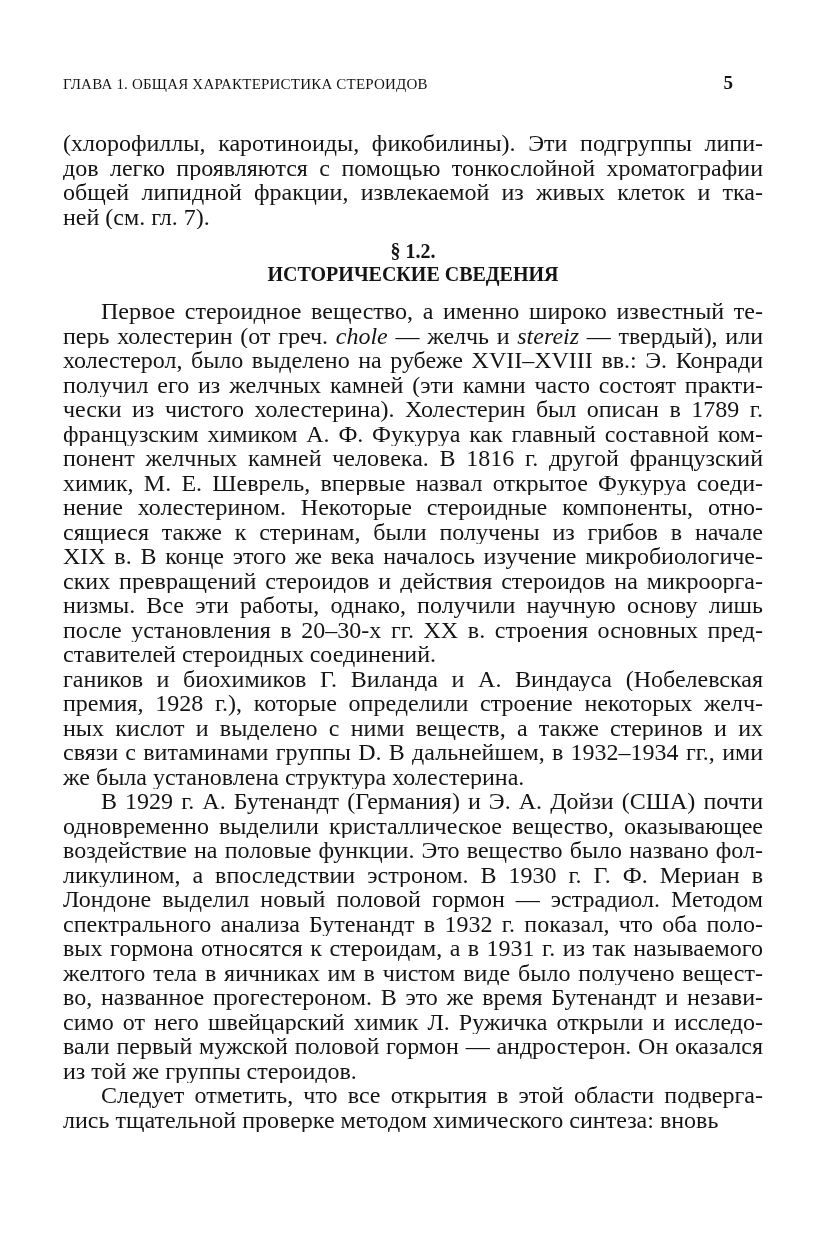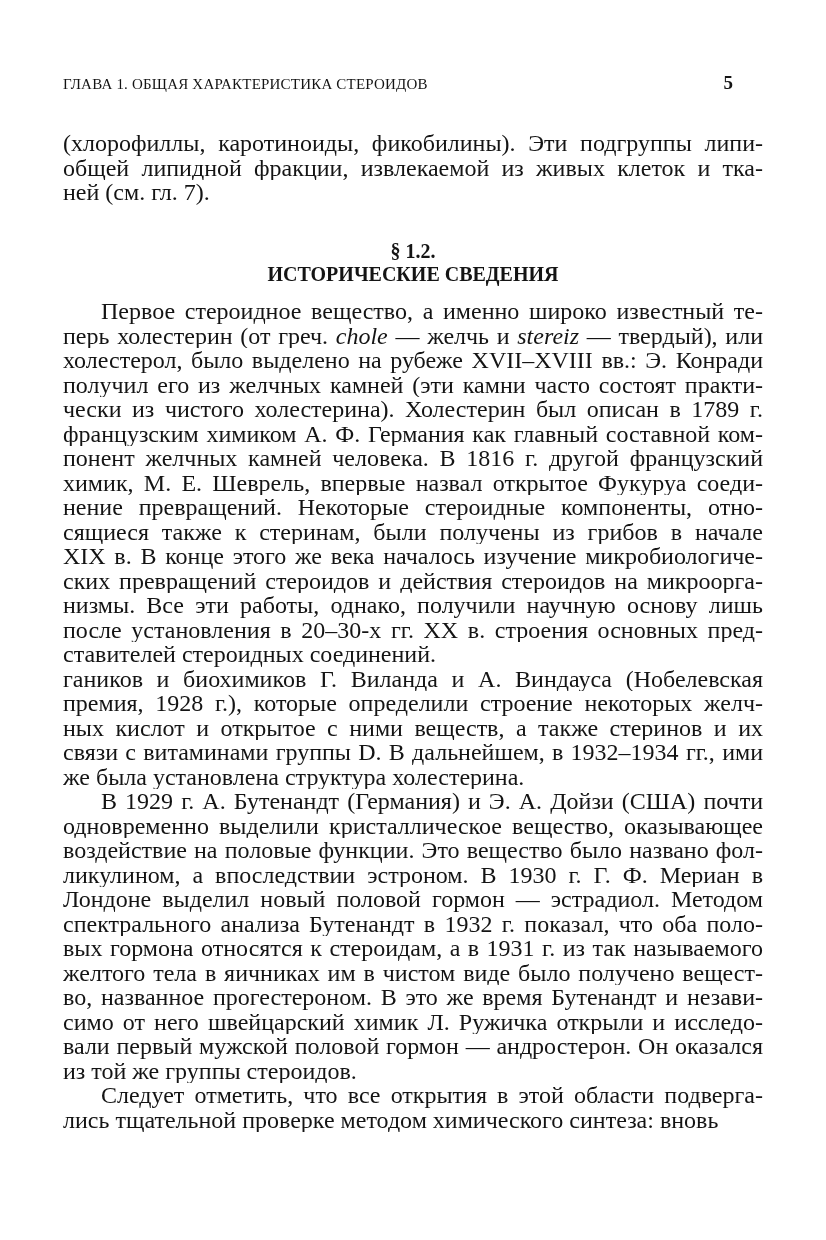--- a/index.html
+++ b/index.html
@@ -74,52 +74,53 @@
 <div class="page" style="background: rgb(255, 255, 255); color: rgb(20, 20, 20);">
 
   <div class="running-head">
     <span class="chapter">ГЛАВА 1. ОБЩАЯ ХАРАКТЕРИСТИКА СТЕРОИДОВ</span>
     <span class="folio">5</span>
   </div>
 
   <div class="text-block block-top">
       <div class="paragraph">
         <div class="line">(хлорофиллы, каротиноиды, фикобилины). Эти подгруппы липи-</div>
+        <div class="line">дов легко проявляются с помощью тонкослойной хроматографии</div>
         <div class="line">общей липидной фракции, извлекаемой из живых клеток и тка-</div>
         <div class="line last">ней (см. гл. 7).</div>
       </div>
     </div>
 
   <div class="section-heading">
     <div>§ 1.2.</div>
     <div>ИСТОРИЧЕСКИЕ СВЕДЕНИЯ</div>
   </div>
 
   <div class="text-block block-main">
       <div class="paragraph">
         <div class="line first">Первое стероидное вещество, а именно широко известный те-</div>
         <div class="line">перь холестерин (от греч. <em>chole</em> — желчь и <em>stereiz</em> — твердый), или</div>
         <div class="line">холестерол, было выделено на рубеже XVII–XVIII вв.: Э. Конради</div>
         <div class="line">получил его из желчных камней (эти камни часто состоят практи-</div>
         <div class="line">чески из чистого холестерина). Холестерин был описан в 1789 г.</div>
-        <div class="line">французским химиком А. Ф. Германия как главный составной ком-</div>
+        <div class="line">французским химиком А. Ф. Фукуруа как главный составной ком-</div>
         <div class="line">понент желчных камней человека. В 1816 г. другой французский</div>
         <div class="line">химик, М. Е. Шеврель, впервые назвал открытое Фукуруа соеди-</div>
-        <div class="line">нение превращений. Некоторые стероидные компоненты, отно-</div>
+        <div class="line">нение холестерином. Некоторые стероидные компоненты, отно-</div>
         <div class="line">сящиеся также к стеринам, были получены из грибов в начале</div>
         <div class="line">XIX в. В конце этого же века началось изучение микробиологиче-</div>
         <div class="line">ских превращений стероидов и действия стероидов на микроорга-</div>
         <div class="line">низмы. Все эти работы, однако, получили научную основу лишь</div>
         <div class="line">после установления в 20–30-х гг. XX в. строения основных пред-</div>
         <div class="line last">ставителей стероидных соединений.</div>
       </div>
       <div class="paragraph">
         <div class="line">гаников и биохимиков Г. Виланда и А. Виндауса (Нобелевская</div>
         <div class="line">премия, 1928 г.), которые определили строение некоторых желч-</div>
-        <div class="line">ных кислот и открытое с ними веществ, а также стеринов и их</div>
+        <div class="line">ных кислот и выделено с ними веществ, а также стеринов и их</div>
         <div class="line">связи с витаминами группы D. В дальнейшем, в 1932–1934 гг., ими</div>
         <div class="line last">же была установлена структура холестерина.</div>
       </div>
       <div class="paragraph">
         <div class="line first">В 1929 г. А. Бутенандт (Германия) и Э. А. Дойзи (США) почти</div>
         <div class="line">одновременно выделили кристаллическое вещество, оказывающее</div>
         <div class="line">воздействие на половые функции. Это вещество было названо фол-</div>
         <div class="line">ликулином, а впоследствии эстроном. В 1930 г. Г. Ф. Мериан в</div>
         <div class="line">Лондоне выделил новый половой гормон — эстрадиол. Методом</div>
         <div class="line">спектрального анализа Бутенандт в 1932 г. показал, что оба поло-</div>

